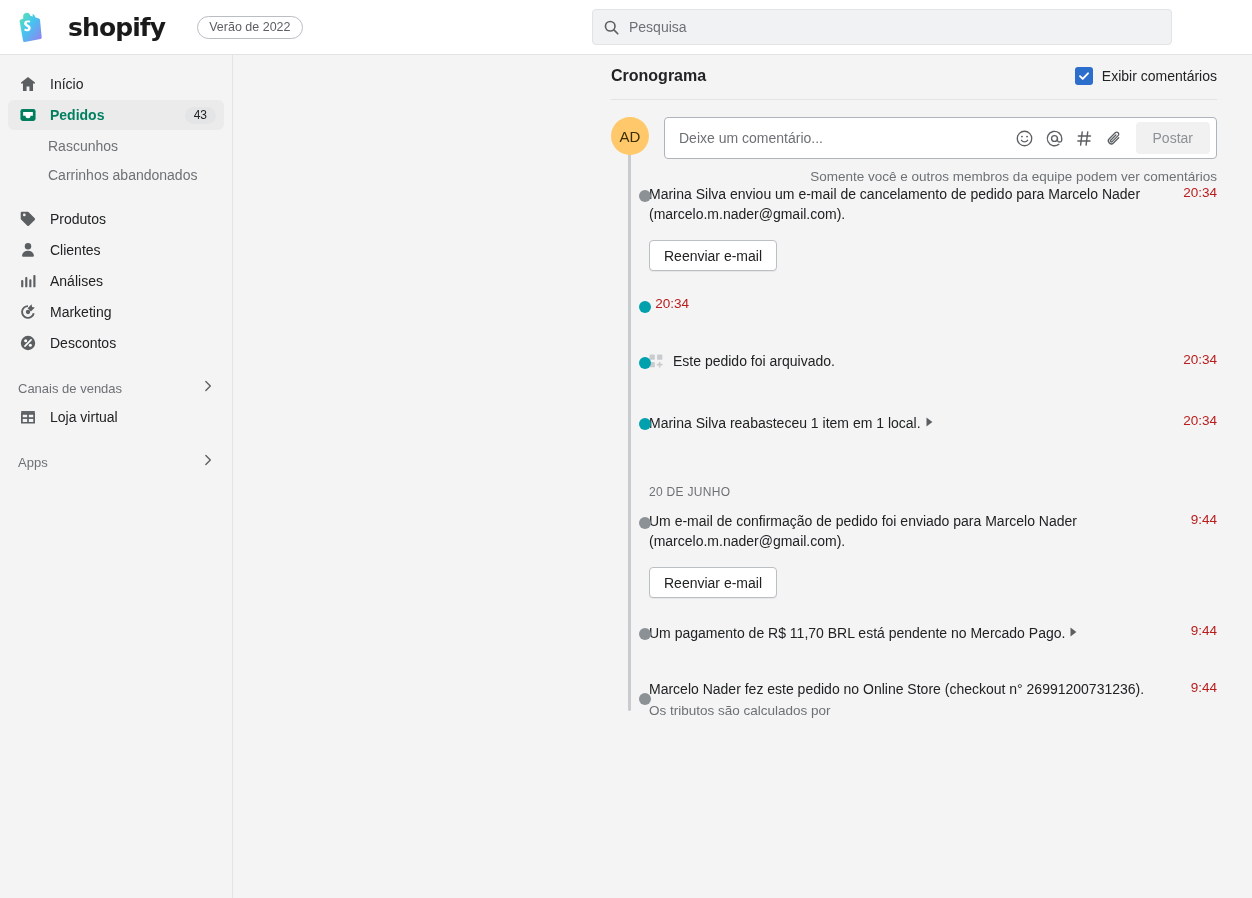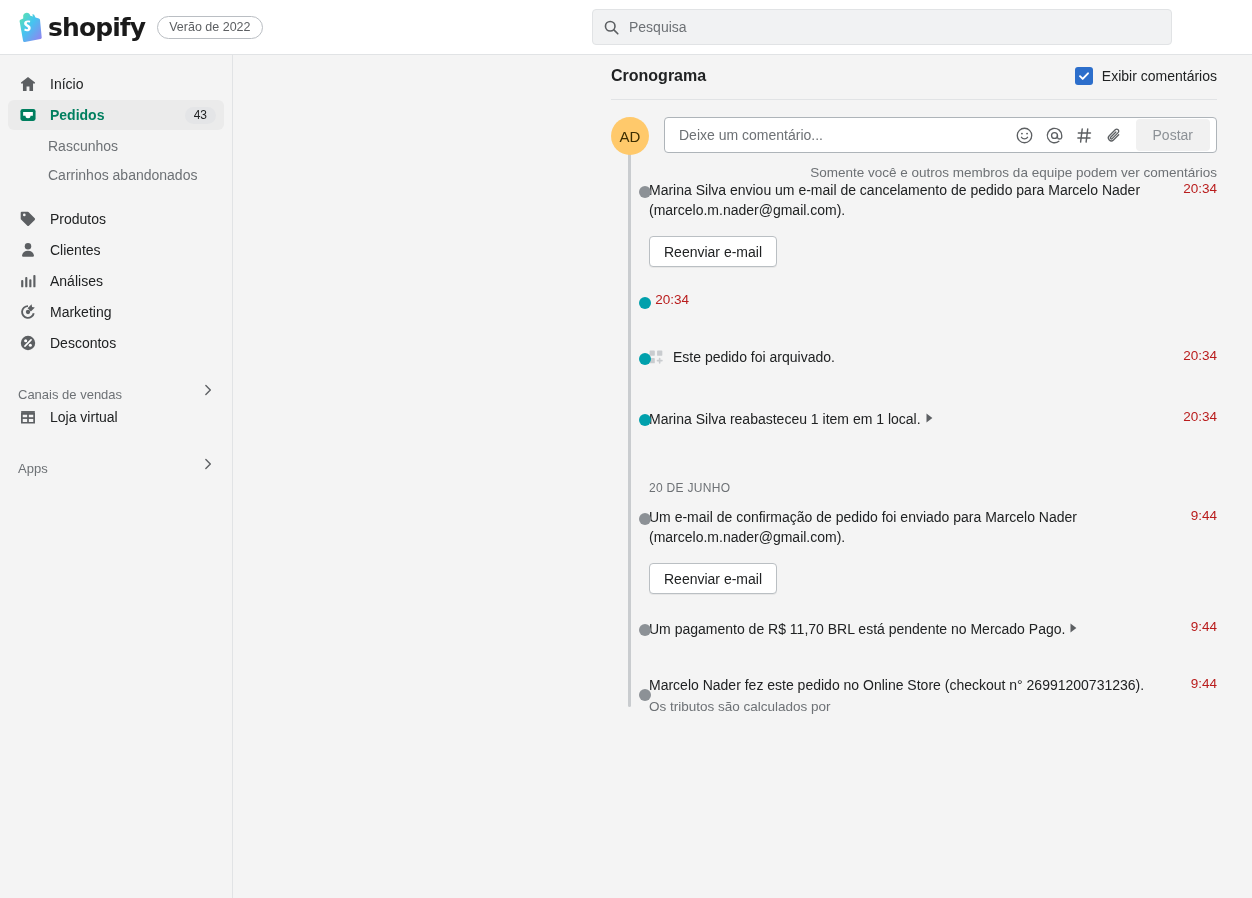--- a/index.html
+++ b/index.html
@@ -12,21 +12,21 @@
   }
   .app { position: relative; width: 1252px; height: 898px; }
 
   
   .topbar {
     position: absolute; top: 0; left: 0; width: 1252px; height: 55px;
     background: #ffffff;
     border-bottom: 1px solid #e1e3e5;
     display: flex; align-items: center;
   }
-  .brand { display: flex; align-items: center; gap: 6px; padding-left: 14px; }
+  .brand { display: flex; align-items: center; gap: 26px; padding-left: 14px; }
   .shopify-bag { width: 28px; height: 30px; display: block; }
   .wordmark {
     font-size: 25px; font-weight: bold; letter-spacing: -0.9px;
     color: #1a1a1a; font-family: "DejaVu Sans", sans-serif;
   }
   .version-pill {
     margin-left: 6px; padding: 3px 11px 4px;
     border: 1px solid #babec3; border-radius: 12px;
     font-size: 12.5px; color: #5c5f62; white-space: nowrap;
   }
@@ -63,21 +63,21 @@
     margin-left: auto; background: #e4e5e7; color: #202223;
     font-size: 12px; border-radius: 10px; padding: 2px 9px 3px; line-height: 1;
   }
   .nav-sub {
     display: flex; align-items: center; height: 29px;
     margin: 0 8px; padding-left: 40px; border-radius: 6px; cursor: pointer;
   }
   .nav-sub span { font-size: 14px; color: #6d7175; }
   .nav-gap { height: 15px; }
   .nav-section {
-    display: flex; align-items: flex-end; height: 28px;
+    display: flex; align-items: center; height: 28px;
     margin: 0 8px; padding: 0 8px 0 10px; border-radius: 6px; cursor: pointer;
   }
   .nav-section .sec-label { font-size: 13px; color: #6d7175; }
   .nav-section .chev { margin-left: auto; }
 
   
   .main { position: absolute; top: 55px; left: 234px; width: 1018px; height: 843px; }
   .timeline-card { position: absolute; left: 361px; top: 0; width: 640px; }
 
   .tl-head {
@@ -95,21 +95,21 @@
 
   
   .composer-row { display: flex; align-items: flex-start; padding: 17px 18px 0 16px; gap: 15px; }
   .avatar {
     width: 38px; height: 38px; border-radius: 50%;
     background: #ffc96b; color: #3d2e00;
     display: flex; align-items: center; justify-content: center;
     font-size: 15px; flex: none; z-index: 2; position: relative;
   }
   .composer {
-    flex: 1; height: 36px; background: #fff;
+    flex: 1; height: 42px; background: #fff;
     border: 1px solid #aeb4b9; border-radius: 4px;
     display: flex; align-items: center; padding: 0 6px 0 14px; gap: 0;
   }
   .composer-placeholder { flex: 1; font-size: 14px; color: #6d7175; }
   .comp-ico {
     width: 30px; height: 30px; display: flex; align-items: center;
     justify-content: center; cursor: pointer; flex: none;
   }
   .post-btn {
     margin-left: 6px; height: 32px; padding: 0 16px;

